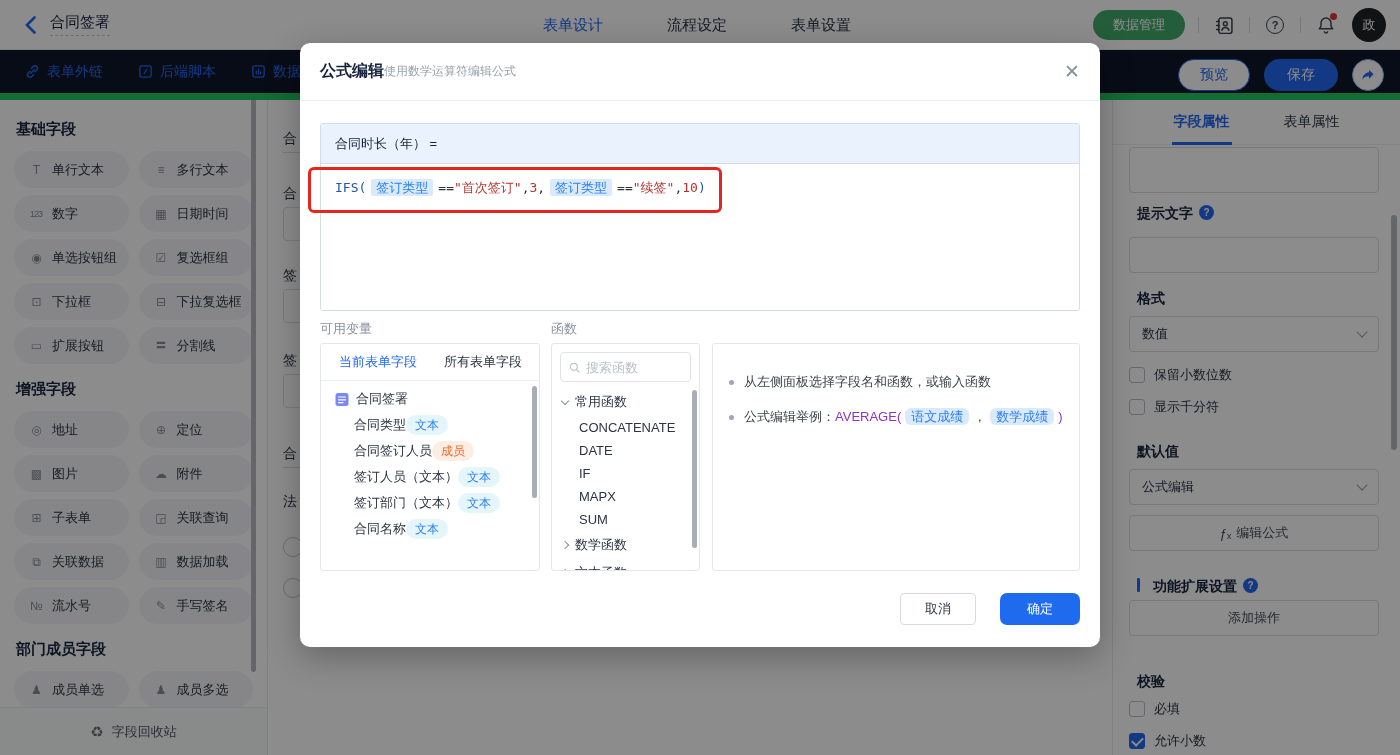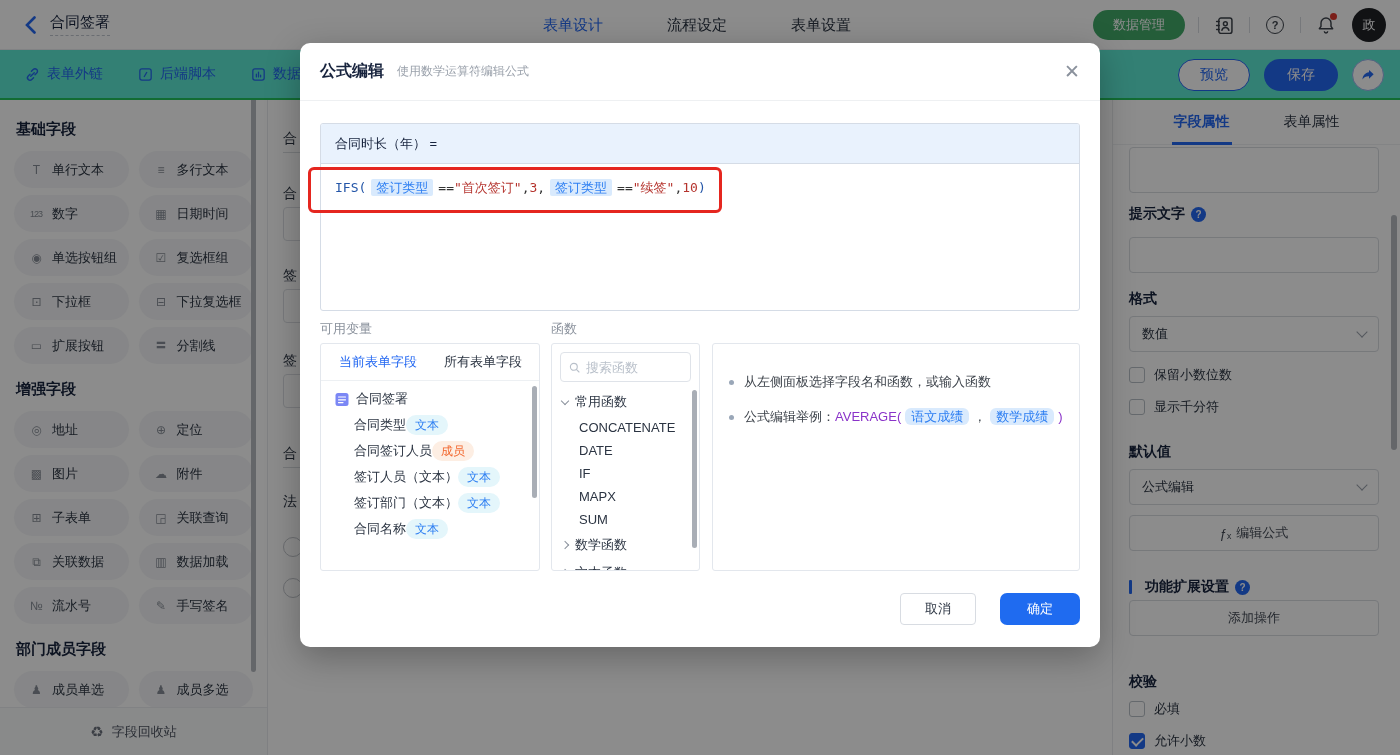--- a/index.html
+++ b/index.html
@@ -15,21 +15,21 @@
   .top-tab.active { color:#2468f2; }
   .top-right { position:absolute; right:14px; top:0; height:50px; display:flex; align-items:center; }
   .pill-green { height:30px; padding:0 20px; border-radius:15px; background:#43a969; color:#fff; font-size:13px; display:flex; align-items:center; cursor:pointer; }
   .tb-div { width:1px; height:16px; background:#d8dbe0; margin:0 13px; }
   .tb-icon { width:24px; height:24px; display:flex; align-items:center; justify-content:center; position:relative; cursor:pointer; }
   .help-circle { width:18px; height:18px; border:1.6px solid #3d434b; border-radius:50%; font-size:11px; color:#3d434b; display:flex; align-items:center; justify-content:center; font-weight:bold; }
   .bell-dot { position:absolute; top:0; right:1px; width:7px; height:7px; border-radius:50%; background:#e0392e; }
   .avatar { width:34px; height:34px; margin-left:14px; border-radius:50%; background:#1f2126; color:#fff; font-size:13px; display:flex; align-items:center; justify-content:center; cursor:pointer; }
 
   
-  .subbar { position:absolute; top:50px; left:0; right:0; height:50px; background:#5eead4; border-bottom:2px solid #22c55e; z-index:1; }
+  .subbar { position:absolute; top:50px; left:0; right:0; height:50px; background:#0f172a; border-bottom:7px solid #22c55e; z-index:1; }
   .subbar-left { display:flex; align-items:center; height:100%; margin-left:24px; gap:34px; }
   .sub-link { display:flex; align-items:center; gap:6px; color:#2468f2; font-size:14px; cursor:pointer; white-space:nowrap; }
   .subbar-right { position:absolute; right:16px; top:9px; display:flex; align-items:center; gap:14px; }
   .btn-preview { height:32px; padding:0 21px; border:1px solid #2468f2; color:#2468f2; background:#fff; border-radius:16px; font-size:14px; cursor:pointer; }
   .btn-save { height:32px; padding:0 23px; border:none; background:#2468f2; color:#fff; border-radius:16px; font-size:14px; cursor:pointer; }
   .btn-share { width:32px; height:32px; border-radius:50%; border:1px solid #93b4ea; background:#fff; display:flex; align-items:center; justify-content:center; cursor:pointer; }
 
   
   .sidebar { position:absolute; top:100px; left:0; bottom:0; width:268px; background:#fff; border-right:1px solid #e8eaed; padding:12px 14px 60px 14px; overflow:hidden; z-index:1; }
   .side-title { font-size:15px; font-weight:bold; color:#17233d; margin:8px 0 12px 2px; }
@@ -45,39 +45,39 @@
   .cv-label { position:absolute; left:15px; font-size:14px; color:#2b3442; white-space:nowrap; }
   .cv-line { position:absolute; left:15px; width:70px; height:1px; background:#d9dce0; }
   .cv-input { position:absolute; left:15px; width:300px; height:34px; border:1px solid #dcdfe3; border-radius:4px; background:#fff; }
   .cv-radio { position:absolute; left:15px; width:20px; height:20px; border:1px solid #c3c7cc; border-radius:50%; background:#fff; }
 
   
   .rightpanel { position:absolute; left:1112px; right:0; top:100px; bottom:0; background:#fff; border-left:1px solid #e8eaed; z-index:1; }
   .rp-tabs { height:45px; border-bottom:1px solid #eef0f2; display:flex; justify-content:center; gap:50px; font-size:14px; }
   .rp-tab { padding:13px 2px 0 2px; color:#2b3442; cursor:pointer; height:45px; }
   .rp-tab.active { color:#2468f2; font-weight:bold; border-bottom:3px solid #2468f2; }
-  .rp-label { position:absolute; left:16px; font-size:14px; font-weight:bold; color:#17233d; display:flex; align-items:center; gap:6px; }
+  .rp-label { position:absolute; left:24px; font-size:14px; font-weight:bold; color:#17233d; display:flex; gap:6px; }
   .q-badge { width:15px; height:15px; border-radius:50%; background:#2468f2; color:#fff; font-size:10px; font-weight:bold; display:flex; align-items:center; justify-content:center; cursor:pointer; }
   .rp-input { position:absolute; left:16px; width:250px; border:1px solid #d9dce1; border-radius:4px; background:#fff; }
   .rp-select { position:absolute; left:16px; width:250px; height:36px; border:1px solid #d9dce1; border-radius:4px; background:#fff; display:flex; align-items:center; padding:0 12px; font-size:13px; color:#2b3442; cursor:pointer; justify-content:space-between; }
   .chev { width:8px; height:8px; border-right:1.6px solid #9aa1ab; border-bottom:1.6px solid #9aa1ab; transform:rotate(45deg); margin-top:-4px; }
   .rp-check { position:absolute; left:16px; display:flex; align-items:center; gap:9px; font-size:13px; color:#2b3442; cursor:pointer; }
   .cb { width:16px; height:16px; border:1.5px solid #b9bfc7; border-radius:3px; background:#fff; }
   .cb.checked { background:#2468f2; border-color:#2468f2; position:relative; }
   .cb.checked::after { content:""; position:absolute; left:4px; top:1px; width:5px; height:9px; border:solid #fff; border-width:0 2px 2px 0; transform:rotate(45deg); }
   .rp-btn { position:absolute; left:16px; width:250px; height:36px; border:1px solid #d9dce1; border-radius:4px; background:#fff; font-size:13px; color:#454c57; display:flex; align-items:center; justify-content:center; gap:5px; cursor:pointer; }
   .sec-bar { width:3px; height:14px; background:#2468f2; border-radius:1px; margin-right:7px; }
   .rp-scroll { position:absolute; right:3px; top:115px; width:6px; height:235px; border-radius:3px; background:#b6bac0; }
 
   
   .overlay { position:absolute; inset:0; background:rgba(0,0,0,0.45); z-index:40; }
   .modal { position:absolute; left:300px; top:43px; width:800px; height:604px; background:#fff; border-radius:10px; box-shadow:0 10px 34px rgba(0,0,0,.28); z-index:50; }
   .modal-header { height:58px; border-bottom:1px solid #eef0f2; display:flex; align-items:center; padding:0 20px; }
   .modal-title { font-size:16px; font-weight:bold; color:#17233d; }
-  .modal-sub { font-size:12px; color:#9aa1ab; margin-left:13px; }
+  .modal-sub { font-size:12px; color:#9aa1ab; }
   .modal-close { margin-left:auto; font-size:19px; color:#8a919c; cursor:pointer; line-height:1; }
 
   .formula-box { position:absolute; left:20px; right:20px; top:80px; height:188px; border:1px solid #d5dce6; border-radius:3px; overflow:hidden; }
   .formula-target { height:40px; background:#e9f2fd; border-bottom:1px solid #d5dce6; display:flex; align-items:center; padding:0 14px; font-size:13px; color:#17233d; }
   .formula-body { padding:13px 14px; font-family:"DejaVu Sans Mono","Liberation Mono",monospace; font-size:13px; color:#333; line-height:22px; }
   .tk-fn { color:#2456a8; }
   .tk-chip { background:#d9eafd; color:#2e7ff2; padding:1px 5px; border-radius:2px; margin:0 5px; }
   .tk-str { color:#b5342e; }
   .tk-num { color:#b5342e; }
   .tk-op { color:#333; }

